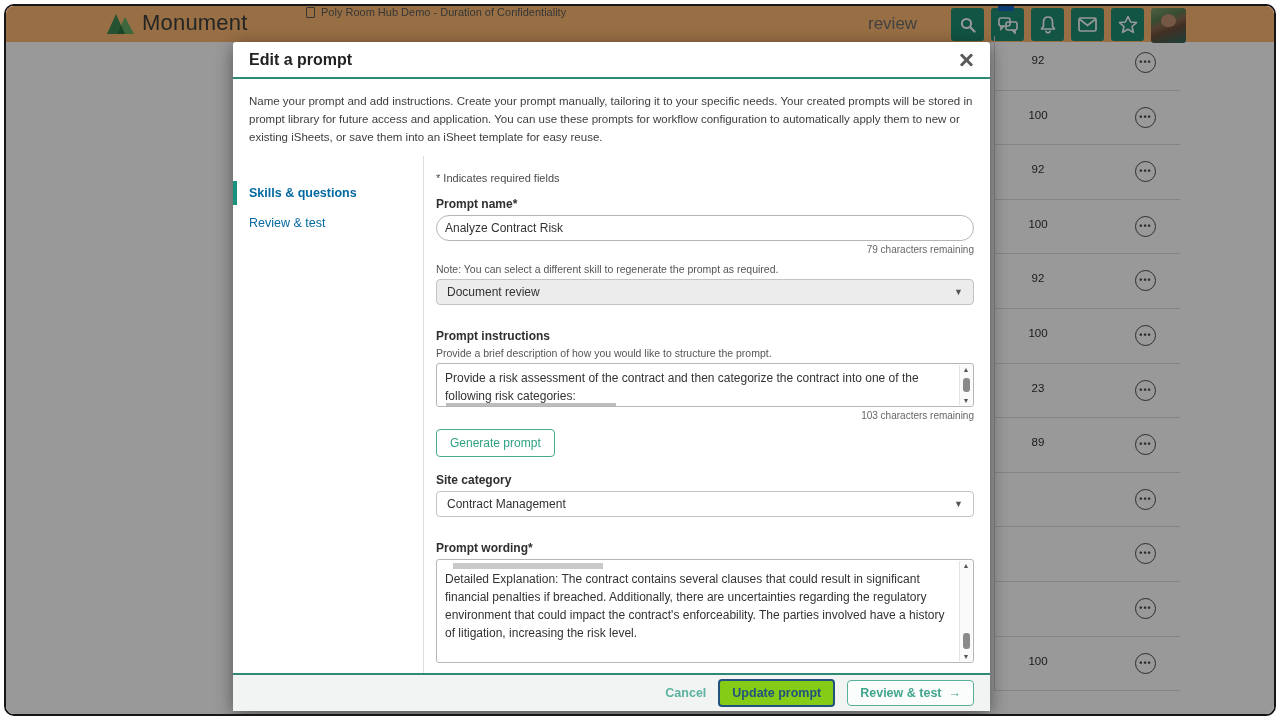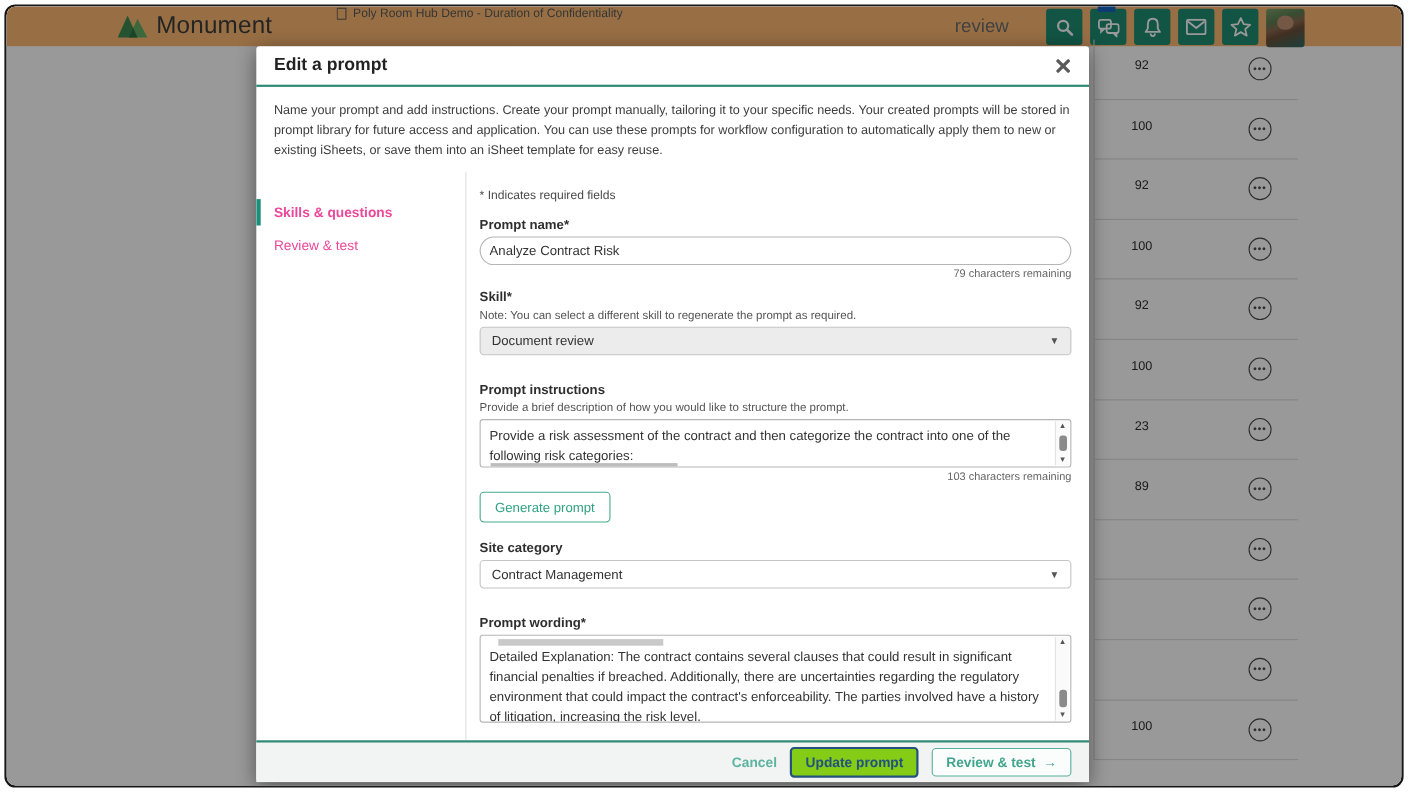--- a/index.html
+++ b/index.html
@@ -38,21 +38,21 @@
                   padding:0 16px; border-bottom:2px solid #2e8975; }
   .modal-title { font-size:16px; font-weight:bold; color:#222; }
   .close-x { width:16px; height:16px; position:relative; cursor:pointer; }
   .close-x::before, .close-x::after { content:""; position:absolute; left:7px; top:0; width:3px; height:16px; background:#5a5a5a; border-radius:1px; }
   .close-x::before { transform:rotate(45deg); } .close-x::after { transform:rotate(-45deg); }
 
   .modal-desc { padding:14px 16px 10px 16px; font-size:11.5px; color:#3d3d3d; line-height:1.55; }
 
   .modal-body { flex:1; display:flex; overflow:hidden; }
   .side-nav { width:190px; padding-top:22px; }
-  .nav-item { padding:8px 0 8px 16px; font-size:12.5px; color:#ec4899; position:relative; cursor:pointer; }
+  .nav-item { padding:8px 0 8px 16px; font-size:12.5px; color:#0369a1; position:relative; cursor:pointer; }
   .nav-item.active { font-weight:bold; }
   .nav-item.active::before { content:""; position:absolute; left:0; top:3px; bottom:3px; width:4px; background:#18927a; }
 
   .form-col { flex:1; border-left:1px solid #dedede; padding:16px 16px 0 12px; }
   .req-note { font-size:11px; color:#4a4a4a; margin-bottom:13px; }
   .f-label { font-size:12px; font-weight:bold; color:#2f2f2f; margin-bottom:4px; }
   .f-note { font-size:10.5px; color:#555; margin-bottom:4px; }
   .text-input { width:100%; height:26px; border:1px solid #b5b5b5; border-radius:13px; padding:0 8px;
                 font-size:12px; color:#333; font-family:"Liberation Sans", sans-serif; background:#fff; }
   .counter { text-align:right; font-size:10px; color:#666; margin:3px 0 8px 0; }
@@ -64,21 +64,21 @@
 
   .textarea-box { position:relative; border:1px solid #b5b5b5; border-radius:3px; overflow:hidden; background:#fff; }
   .textarea-box .txt { padding:5px 20px 0 8px; font-size:12px; color:#333; line-height:1.5; }
   .ta-scroll { position:absolute; right:1px; top:1px; bottom:1px; width:13px; background:#fafafa; border-left:1px solid #e3e3e3; }
   .ta-scroll .up,.ta-scroll .dn { position:absolute; left:0; right:0; text-align:center; font-size:7px; color:#555; }
   .ta-scroll .up{ top:1px; } .ta-scroll .dn{ bottom:1px; }
   .ta-scroll .thumb { position:absolute; left:3px; width:7px; background:#8a8a8a; border-radius:3px; }
   .box-instructions { height:44px; }
   .box-instructions .thumb { top:13px; height:14px; }
   .box-instructions::after { content:""; position:absolute; left:9px; bottom:-2px; width:170px; height:5px; background:#bdbdbd; }
-  .box-wording { height:80px; }
+  .box-wording { height:104px; }
   .box-wording .thumb { bottom:12px; height:16px; }
   .box-wording .clip-line { height:6px; margin:-2px 0 1px 8px; width:150px; background:#c9c9c9; }
 
   .btn-generate { display:inline-block; background:#fff; border:1.5px solid #46ab8e; color:#2fa183;
                   font-size:12px; font-weight:normal; padding:6px 13px; border-radius:4px; cursor:pointer; }
 
   .modal-footer { height:38px; background:#f1f4f3; border-top:2px solid #2e8975; display:flex;
                   align-items:center; justify-content:flex-end; gap:12px; padding:0 16px; }
   .btn-cancel { color:#5cb3a0; font-size:12.5px; font-weight:bold; cursor:pointer; background:none; border:none; }
   .btn-update { background:#84cc16; border:2px solid #24527e; color:#24527e; font-size:12.5px; font-weight:bold;
@@ -214,21 +214,20 @@
         <div class="nav-item">Review &amp; test</div>
       </div>
 
       <div class="form-col">
         <div class="req-note">* Indicates required fields</div>
 
         <div class="f-label">Prompt name*</div>
         <input class="text-input" type="text" value="Analyze Contract Risk" style="">
         <div class="counter">79 characters remaining</div>
 
-        <div class="f-label">Skill*</div>
         <div class="f-note">Note: You can select a different skill to regenerate the prompt as required.</div>
         <div class="select grey">
           <span>Document review</span>
           <span class="caret">▼</span>
         </div>
 
         <div class="gap-lg"></div>
 
         <div class="f-label">Prompt instructions</div>
         <div class="f-note">Provide a brief description of how you would like to structure the prompt.</div>

